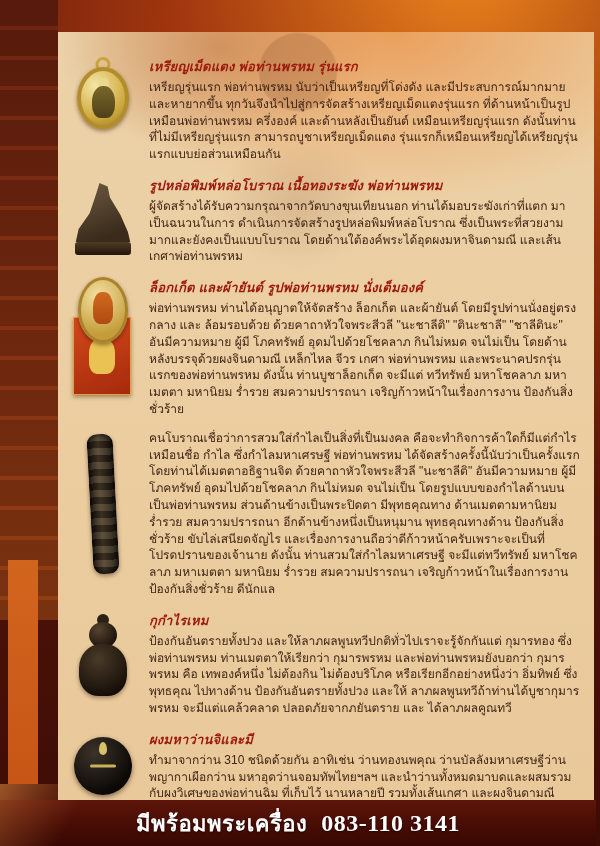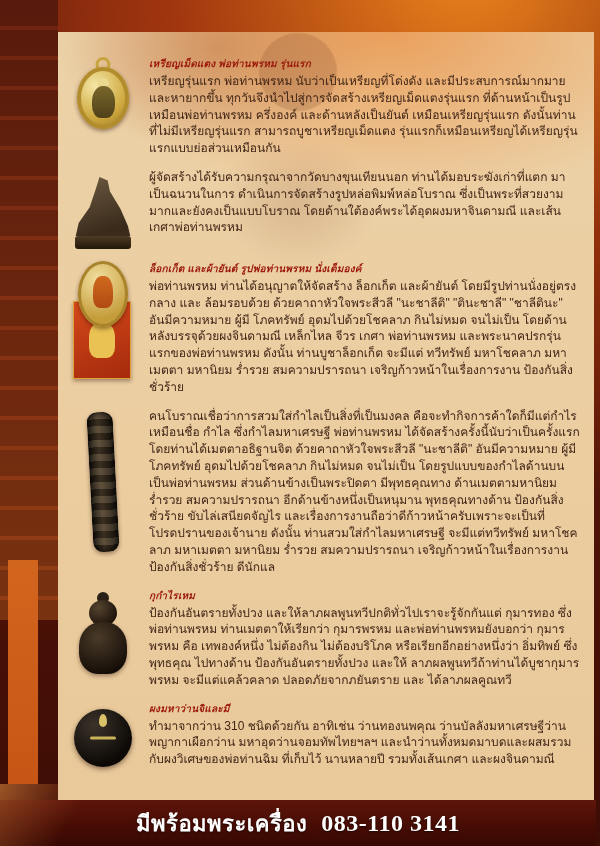--- a/index.html
+++ b/index.html
@@ -45,21 +45,21 @@
     background:
       radial-gradient(circle at 50% 16%, rgba(130,70,40,.22) 0 38px, rgba(130,70,40,0) 40px),
       radial-gradient(ellipse 45% 38% at 50% 68%, rgba(130,70,40,.18), rgba(130,70,40,0) 70%);
   }
   
   .section{display:flex;gap:11px;margin-bottom:12px;position:relative;}
   .amulet-col{flex:0 0 70px;display:flex;justify-content:center;align-items:flex-start;}
   .section-text{flex:1;padding-right:2px;}
   .section-title{
     margin:0 0 2px 0;color:#9c1a0c;font-weight:bold;font-style:italic;
-    font-size:10px;letter-spacing:.2px;
+    font-size:13px;letter-spacing:.2px;
   }
   .section-body{
     margin:0;color:#402516;font-size:12px;line-height:1.40;
   }
   
   .medal{width:52px;height:72px;position:relative;margin-top:2px;}
   .medal .loop{position:absolute;top:-1px;left:50%;transform:translateX(-50%);width:9px;height:9px;border:3px solid #c9a43e;border-radius:50%;}
   .medal .medal-body{position:absolute;top:9px;left:0;width:52px;height:62px;border-radius:50%;
     background:radial-gradient(circle at 35% 30%, #f4e6a6, #cfa93f 58%, #8f6d1f);
     box-shadow:inset 0 0 0 4px #b28d2e, 0 2px 4px rgba(40,10,0,.45);}
@@ -142,20 +142,21 @@
   </section>
 
   <section class="section">
     <div class="amulet-col">
       <div class="statue">
           <div class="figure"></div>
           <div class="base"></div>
         </div>
     </div>
     <div class="section-text">
+      <h2 class="section-title">รูปหล่อพิมพ์หล่อโบราณ เนื้อทองระฆัง พ่อท่านพรหม</h2>
       <p class="section-body">ผู้จัดสร้างได้รับความกรุณาจากวัดบางขุนเทียนนอก ท่านได้มอบระฆังเก่าที่แตก มาเป็นฉนวนในการ ดำเนินการจัดสร้างรูปหล่อพิมพ์หล่อโบราณ ซึ่งเป็นพระที่สวยงามมากและยังคงเป็นแบบโบราณ โดยด้านใต้องค์พระได้อุดผงมหาจินดามณี และเส้นเกศาพ่อท่านพรหม</p>
     </div>
   </section>
 
   <section class="section">
     <div class="amulet-col">
       <div class="locket-wrap">
         <div class="yantra">
             <div class="yantra-monk"></div>
           </div>

